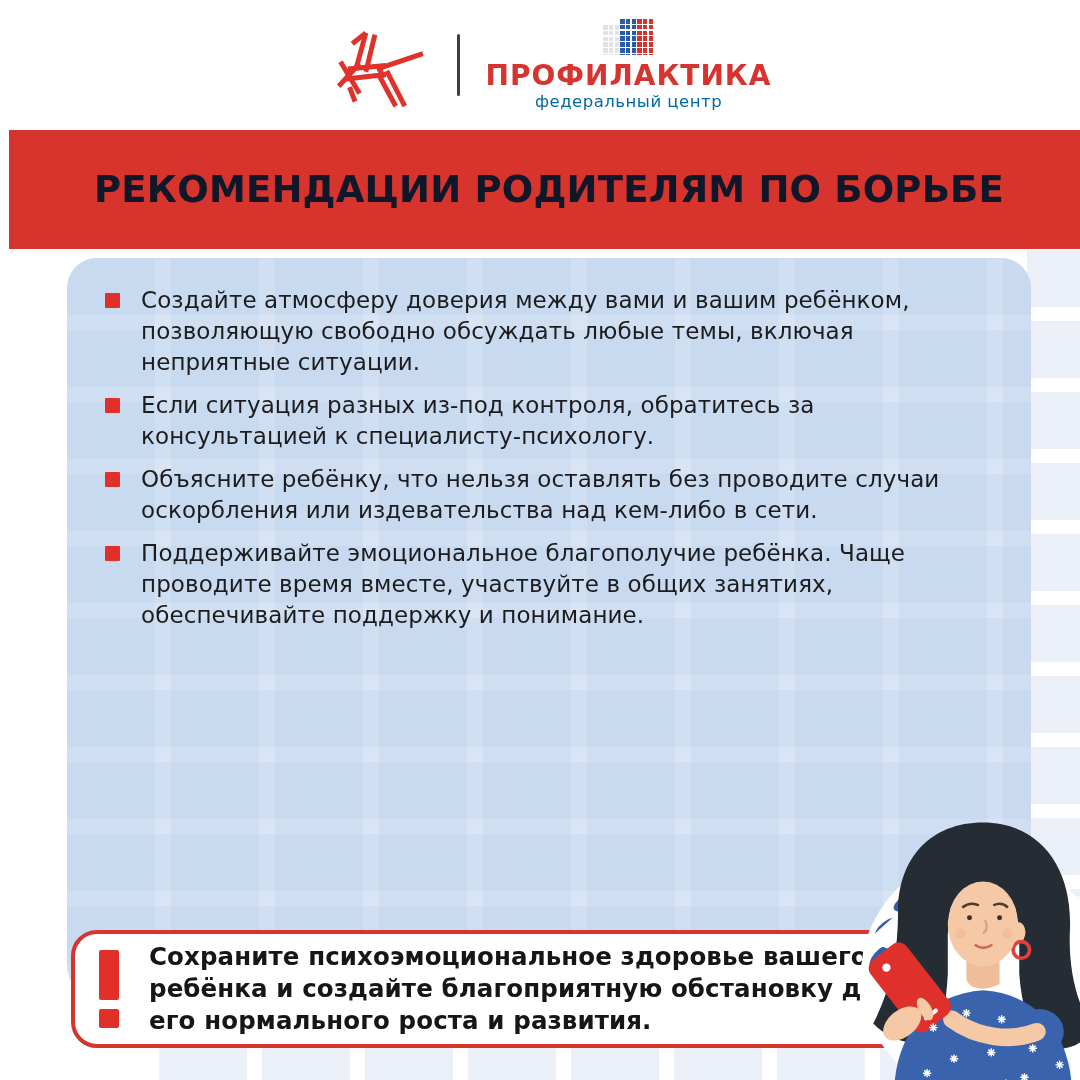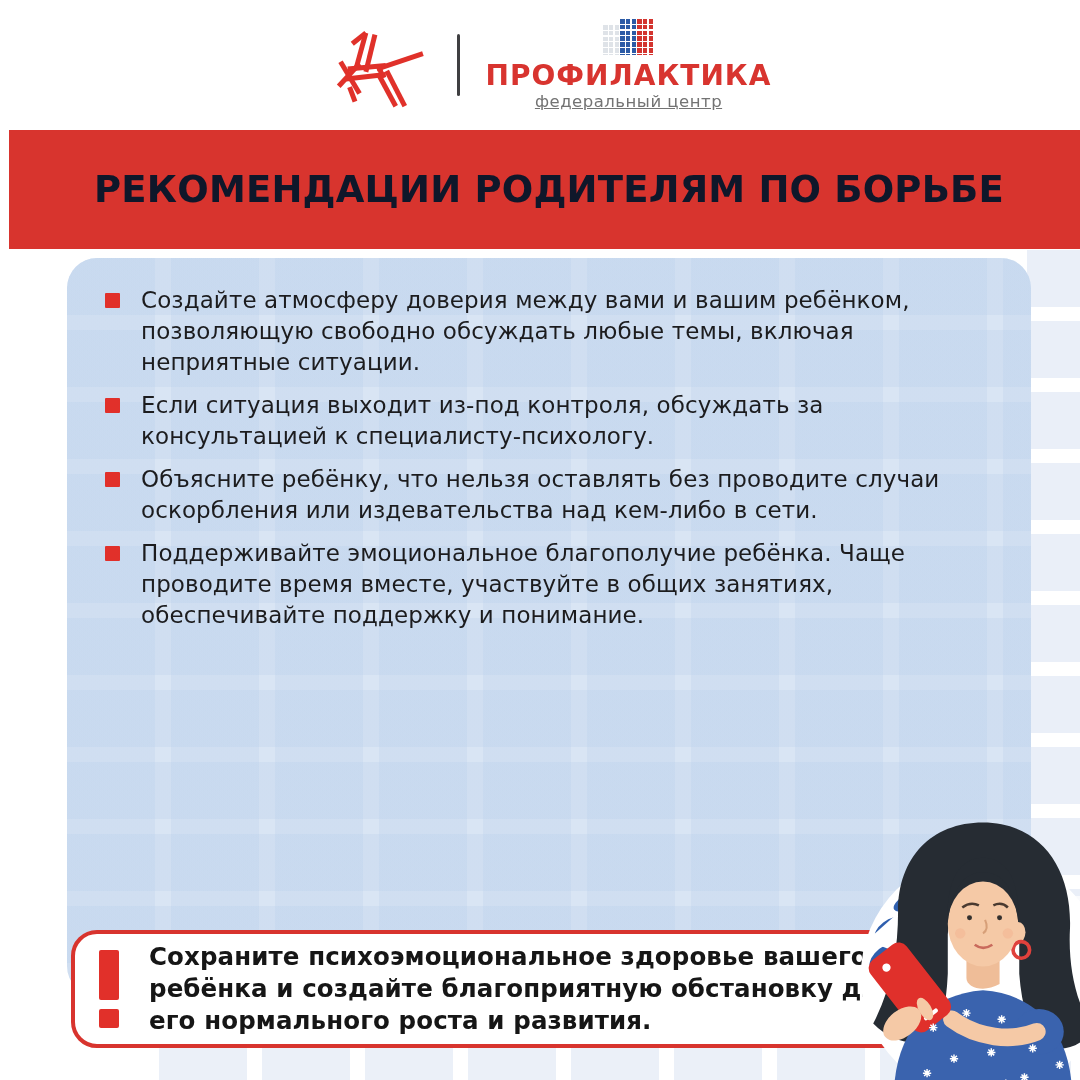--- a/index.html
+++ b/index.html
@@ -26,21 +26,21 @@
   .brand{display:flex;flex-direction:column;align-items:center;}
   .pixel-grid{display:flex;gap:0;margin-bottom:6px;}
   .pg-col{width:17px;height:36px;
     background-image:
       repeating-linear-gradient(to right, transparent 0 4.6px, #fff 4.6px 5.8px),
       repeating-linear-gradient(to bottom, transparent 0 4.6px, #fff 4.6px 5.8px);}
   .pg-gray{background-color:#dfe3e8;height:30px;margin-top:6px;}
   .pg-blue{background-color:#2c5ba6;}
   .pg-red{background-color:#d3342f;}
   .brand-title{font-weight:bold;font-size:28px;letter-spacing:1px;color:#d8342f;line-height:1.05;}
-  .brand-subtitle{font-size:16.5px;color:#737373;letter-spacing:.5px;margin-top:2px;text-decoration:underline;}
+  .brand-subtitle{font-size:16.5px;color:#0369a1;letter-spacing:.5px;margin-top:2px;}
   
   .banner{
     position:absolute;top:130px;left:0;right:0;height:119px;background:#d8342e;z-index:2;
     display:flex;flex-direction:column;align-items:center;justify-content:center;
     color:#0f172a;font-weight:bold;text-align:center;
   }
   .banner .line{font-size:37px;line-height:50px;letter-spacing:.2px;}
   
   .panel{
     position:absolute;left:58px;top:258px;width:964px;height:738px;
@@ -110,21 +110,21 @@
   </div>
 
   <div class="panel">
     <ul class="rec-list">
       <li class="rec-item">
         <span class="rec-bullet"></span>
         <span class="rec-text">Создайте атмосферу доверия между вами и вашим ребёнком, позволяющую свободно обсуждать любые темы, включая неприятные ситуации.</span>
       </li>
       <li class="rec-item">
         <span class="rec-bullet"></span>
-        <span class="rec-text">Если ситуация выходит из-под контроля, обсуждать за консультацией к специалисту-психологу.</span>
+        <span class="rec-text">Если ситуация разных из-под контроля, обратитесь за консультацией к специалисту-психологу.</span>
       </li>
       <li class="rec-item">
         <span class="rec-bullet"></span>
         <span class="rec-text">Объясните ребёнку, что нельзя оставлять без проводите случаи оскорбления или издевательства над кем-либо в сети.</span>
       </li>
       <li class="rec-item">
         <span class="rec-bullet"></span>
         <span class="rec-text">Поддерживайте эмоциональное благополучие ребёнка. Чаще проводите время вместе, участвуйте в общих занятиях, обеспечивайте поддержку и понимание.</span>
       </li>
     </ul>

